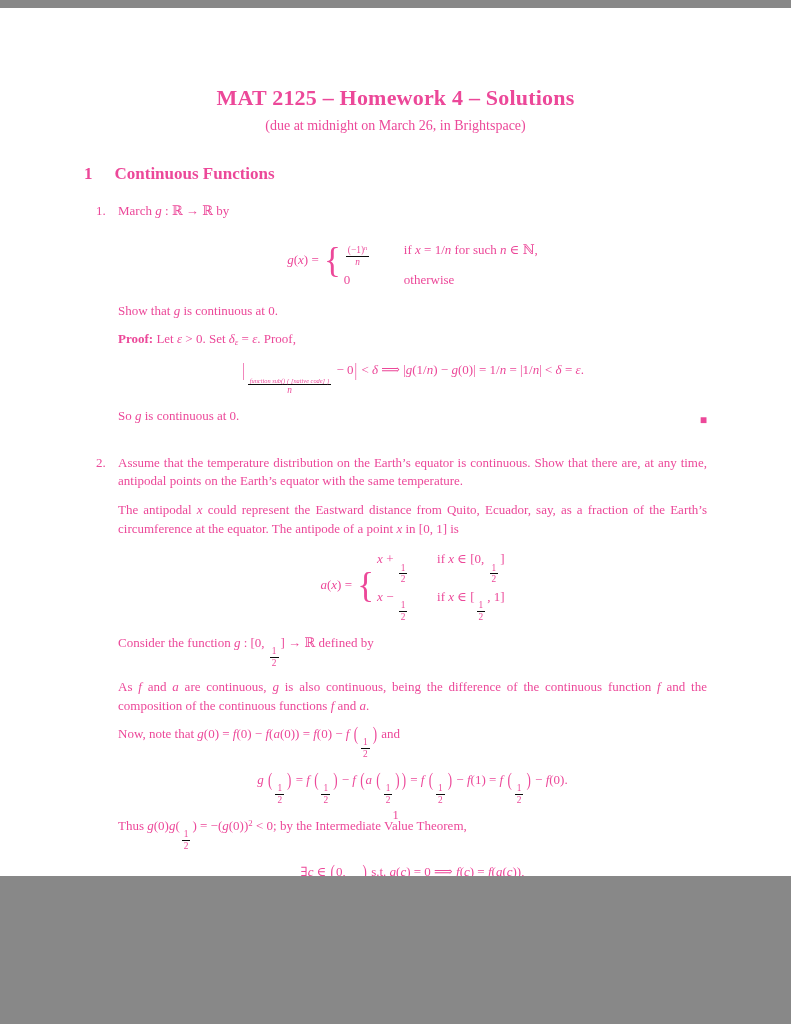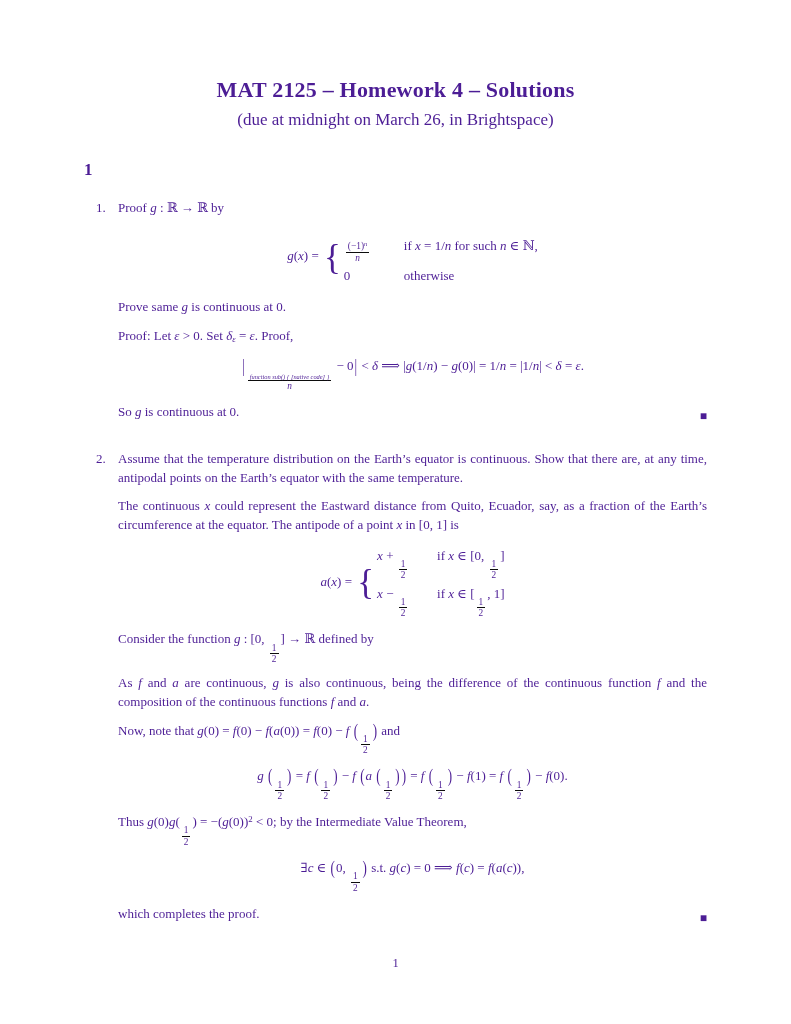--- a/index.html
+++ b/index.html
@@ -1,36 +1,36 @@
 <!DOCTYPE html>
 <html><head>
 <meta charset="utf-8">
 <style>
   html,body{margin:0;padding:0;background:#888;}
   .page{
-    width:791px;height:1024px;background:#ffffff;color:#4c1d95;
+    width:791px;height:868px;background:#ffffff;color:#ec4899;
     font-family:"Liberation Serif","DejaVu Serif","DejaVu Sans",serif;
-    font-size:13px;line-height:1.44;position:relative;margin:0 auto;
+    font-size:13px;line-height:1.44;position:relative;margin:8px auto;
     overflow:hidden;
   }
   .doc{padding:44px 84px 0 84px;}
   h1.title{font-size:22px;font-weight:bold;text-align:center;margin:30px 0 2px 0;letter-spacing:.2px;}
-  .subtitle{font-size:17px;text-align:center;margin:0 0 26px 0;}
+  .subtitle{font-size:14px;text-align:center;margin:0 0 26px 0;}
   .sechead{font-size:17px;font-weight:bold;margin:26px 0 10px 0;display:flex;gap:22px;}
   .item{display:flex;margin:16px 0 18px 12px;}
   .inum{width:20px;flex:none;}
   .ibody{flex:1;padding-left:2px;}
   .para{margin:10px 0;text-align:justify;}
   .para:first-child{margin-top:0;}
   .eq{margin:12px 0;text-align:center;}
   .qedline{display:flex;justify-content:space-between;align-items:flex-end;}
   .qed{font-size:12px;line-height:1;margin-left:10px;}
   
   .ri{font-style:italic;}
-  .rb{font-weight:normal;}
+  .rb{font-weight:bold;}
   .rs{font-size:.68em;vertical-align:.5em;line-height:0;}
   .rsub{font-size:.68em;vertical-align:-.25em;line-height:0;}
   .rbig{display:inline-block;transform:scaleY(1.45);transform-origin:55% center;margin:0 1px;}
   .frac{display:inline-flex;flex-direction:column;align-items:center;vertical-align:-.55em;line-height:1;margin:0 2px;}
   .fn,.fd{font-size:.72em;line-height:1.08;padding:0 2px;}
   .fn{border-bottom:1px solid #0c0c0c;padding-bottom:.5px;}
   .cases{display:inline-flex;align-items:center;vertical-align:middle;}
   .cbrace{font-size:2.7em;font-weight:300;line-height:.8;margin:0 3px 0 2px;transform:scaleY(1.02);}
   .crows{display:inline-flex;flex-direction:column;gap:4px;text-align:left;}
   .crow{display:flex;align-items:center;}
@@ -42,60 +42,61 @@
 <body>
 
 <div class="page">
   <div class="doc">
 
     <h1 class="title">MAT 2125 – Homework 4 – Solutions</h1>
     <div class="subtitle">(due at midnight on March 26, in Brightspace)</div>
 
     <div class="sechead">
       <span>1</span>
+      <span>Continuous Functions</span>
     </div>
 
     <div class="item">
       <div class="inum">1.</div>
       <div class="ibody">
-        <div class="para"><span class="rt">Proof </span><span class="ri">g</span><span class="rt"> : ℝ → ℝ by</span></div>
+        <div class="para"><span class="rt">March </span><span class="ri">g</span><span class="rt"> : ℝ → ℝ by</span></div>
         <div class="eq"><span class="ri">g</span><span class="rt">(</span><span class="ri">x</span><span class="rt">) = </span><span class="cases">
               <span class="cbrace">{</span>
               <span class="crows">
                 <span class="crow">
                   <span class="cval"><span class="frac">
                       <span class="fn"><span class="rt">(−1)</span><span class="ri rs">n</span></span>
                       <span class="fd"><span class="ri">n</span></span>
                     </span></span>
                   <span class="ccond"><span class="rt">if </span><span class="ri">x</span><span class="rt"> = 1/</span><span class="ri">n</span><span class="rt"> for such </span><span class="ri">n</span><span class="rt"> ∈ ℕ,</span></span>
                 </span>
                 <span class="crow">
                   <span class="cval"><span class="rt">0</span></span>
                   <span class="ccond"><span class="rt">otherwise</span></span>
                 </span>
               </span>
             </span></div>
-        <div class="para"><span class="rt">Prove same </span><span class="ri">g</span><span class="rt"> is continuous at 0.</span></div>
+        <div class="para"><span class="rt">Show that </span><span class="ri">g</span><span class="rt"> is continuous at 0.</span></div>
         <div class="para"><span class="rb">Proof:</span><span class="rt"> Let </span><span class="ri">ε</span><span class="rt"> &gt; 0. Set </span><span class="ri">δ</span><span class="ri rsub">ε</span><span class="rt"> = </span><span class="ri">ε</span><span class="rt">. Proof,</span></div>
         <div class="eq"><span class="rbig">|</span><span class="frac">
               <span class="fn"><span class="ri rsub">function sub() { [native code] }</span></span>
               <span class="fd"><span class="ri">n</span></span>
             </span><span class="rt"> − 0</span><span class="rbig">|</span><span class="rt"> &lt; </span><span class="ri">δ</span><span class="rt">  ⟹  |</span><span class="ri">g</span><span class="rt">(1/</span><span class="ri">n</span><span class="rt">) − </span><span class="ri">g</span><span class="rt">(0)| = 1/</span><span class="ri">n</span><span class="rt"> = |1/</span><span class="ri">n</span><span class="rt">| &lt; </span><span class="ri">δ</span><span class="rt"> = </span><span class="ri">ε</span><span class="rt">.</span></div>
         <div class="para qedline">
           <span><span class="rt">So </span><span class="ri">g</span><span class="rt"> is continuous at 0.</span></span>
           <span class="qed">■</span>
         </div>
       </div>
     </div>
 
     <div class="item">
       <div class="inum">2.</div>
       <div class="ibody">
         <div class="para"><span class="rt">Assume that the temperature distribution on the Earth’s equator is continuous. Show that there are, at any time, antipodal points on the Earth’s equator with the same temperature.</span></div>
-        <div class="para"><span class="rt">The continuous </span><span class="ri">x</span><span class="rt"> could represent the Eastward distance from Quito, Ecuador, say, as a fraction of the Earth’s circumference at the equator. The antipode of a point </span><span class="ri">x</span><span class="rt"> in [0, 1] is</span></div>
+        <div class="para"><span class="rt">The antipodal </span><span class="ri">x</span><span class="rt"> could represent the Eastward distance from Quito, Ecuador, say, as a fraction of the Earth’s circumference at the equator. The antipode of a point </span><span class="ri">x</span><span class="rt"> in [0, 1] is</span></div>
         <div class="eq"><span class="ri">a</span><span class="rt">(</span><span class="ri">x</span><span class="rt">) = </span><span class="cases">
               <span class="cbrace">{</span>
               <span class="crows">
                 <span class="crow">
                   <span class="cval"><span class="ri">x</span><span class="rt"> + </span><span class="frac">
                       <span class="fn"><span class="rt">1</span></span>
                       <span class="fd"><span class="rt">2</span></span>
                     </span></span>
                   <span class="ccond"><span class="rt">if </span><span class="ri">x</span><span class="rt"> ∈ [0, </span><span class="frac">
                       <span class="fn"><span class="rt">1</span></span>

